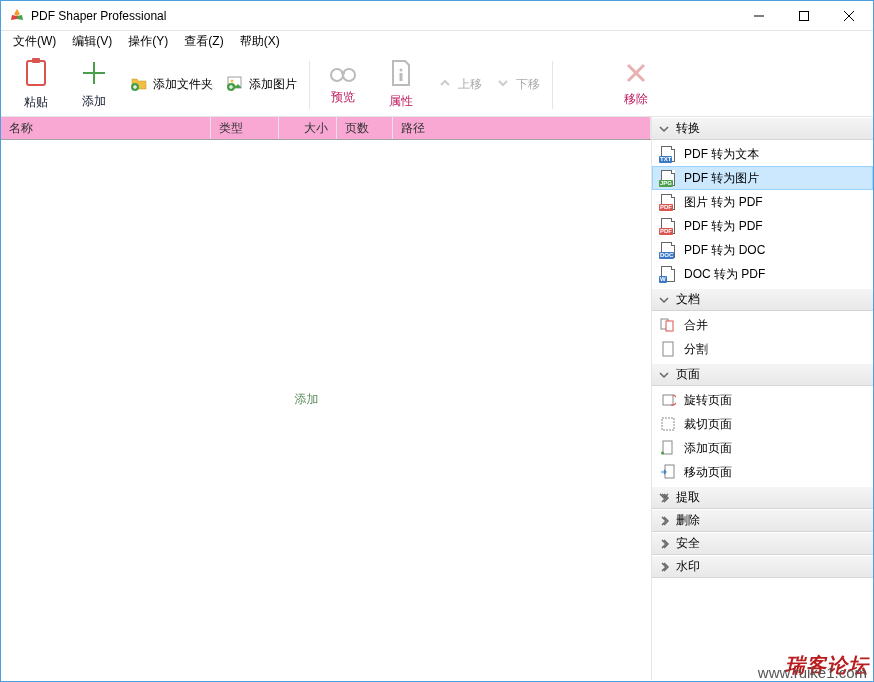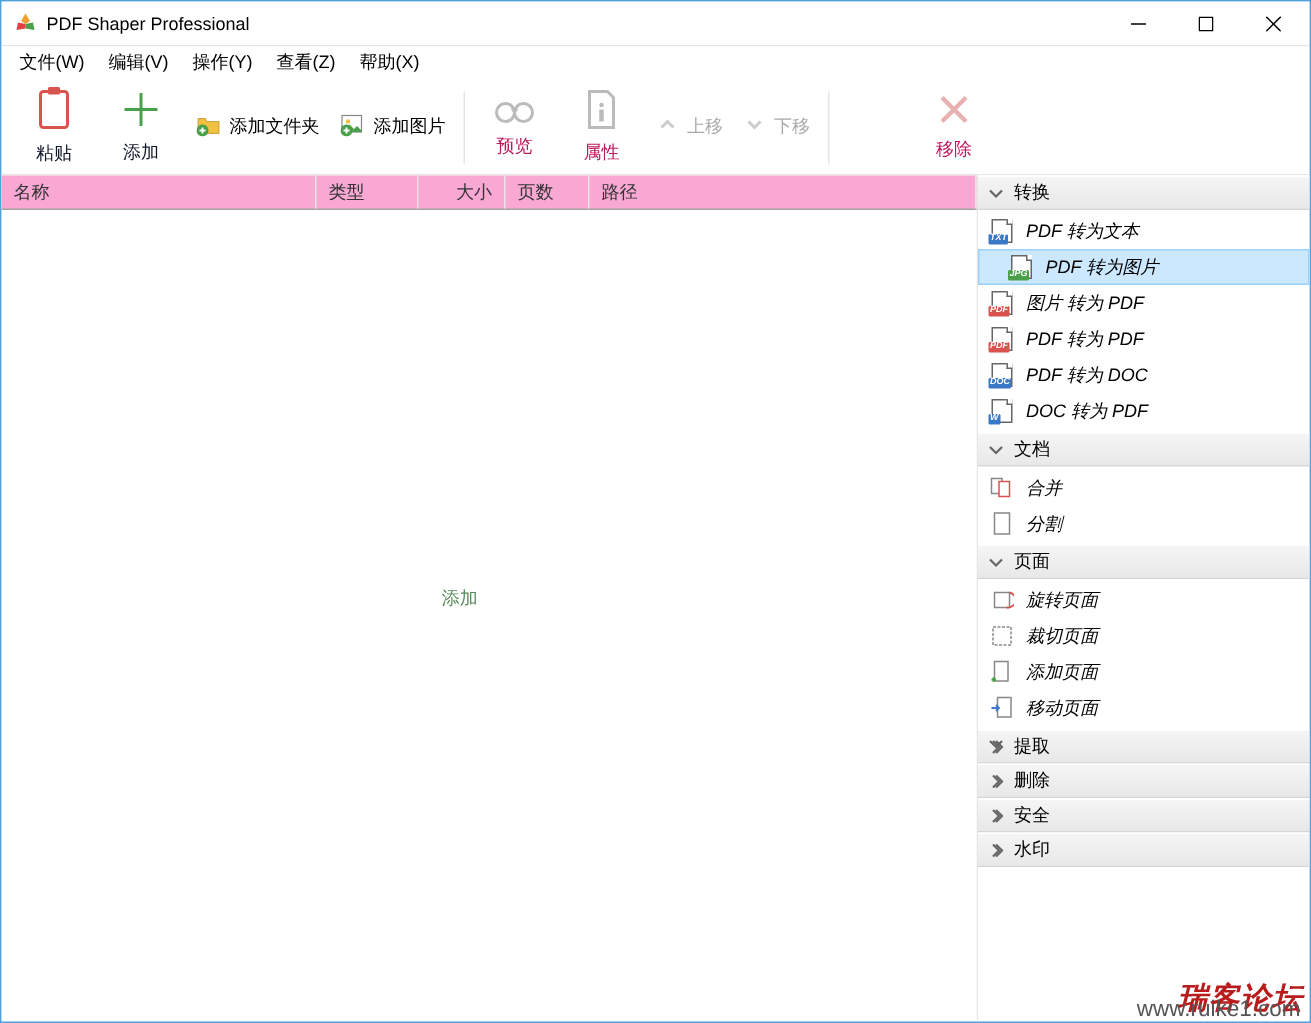--- a/index.html
+++ b/index.html
@@ -32,23 +32,23 @@
 .list-area { flex: 1; position: relative; background: #fff; }
 .list-header { height: 23px; display: flex; border-bottom: 1px solid #a3a3a3; background: #f9a8d4; }
 .list-header .col { padding: 3px 8px; border-right: 1px solid #e5e5e5; color: #333; cursor: pointer; }
 .empty-hint { position: absolute; top: 50%; left: 47%; transform: translate(-50%, -50%); color: #5a8a5a; cursor: pointer; }
 
 
 .side-panel { width: 222px; border-left: 1px solid #e5e5e5; background: #fff; display: flex; flex-direction: column; }
 .panel-section { }
 .panel-header { height: 23px; background: linear-gradient(#f5f5f5, #e8e8e8); border-top: 1px solid #fff; border-bottom: 1px solid #d5d5d5; display: flex; align-items: center; padding: 0 6px; cursor: pointer; gap: 6px; }
 .panel-header .chev { width: 12px; display: flex; justify-content: center; }
-.panel-items { padding: 2px 0; font-style: italic; }
+.panel-items { padding: 2px 0; }
 .panel-item { height: 24px; display: flex; align-items: center; padding: 0 6px 0 8px; cursor: pointer; gap: 8px; }
-.panel-item.selected { background: #cce8ff; border: 1px solid #99d1ff; padding: 0 5px 0 20px; }
+.panel-item.selected { background: #cce8ff; border: 1px solid #99d1ff; padding: 0 5px 0 7px; }
 .panel-item .icon { width: 16px; height: 16px; display: flex; align-items: center; justify-content: center; flex-shrink: 0; }
 
 .watermark { position: absolute; right: 4px; bottom: 2px; font-size: 20px; font-weight: bold; color: #b91c1c; font-style: italic; letter-spacing: 1px; }
 .watermark-sub { position: absolute; right: 6px; bottom: 0px; font-size: 15px; color: #555; }
 
 
 .doc-icon { width: 14px; height: 16px; position: relative; }
 .doc-icon .page { position: absolute; inset: 0; border: 1px solid #666; background: #fff; }
 .doc-icon .fold { position: absolute; right: 0; top: 0; width: 4px; height: 4px; background: #fff; border-left: 1px solid #666; border-bottom: 1px solid #666; }
 .doc-icon .badge { position: absolute; left: -2px; bottom: -1px; font-size: 6px; font-weight: bold; padding: 0 1px; color: #fff; line-height: 7px; border-radius: 1px; }

